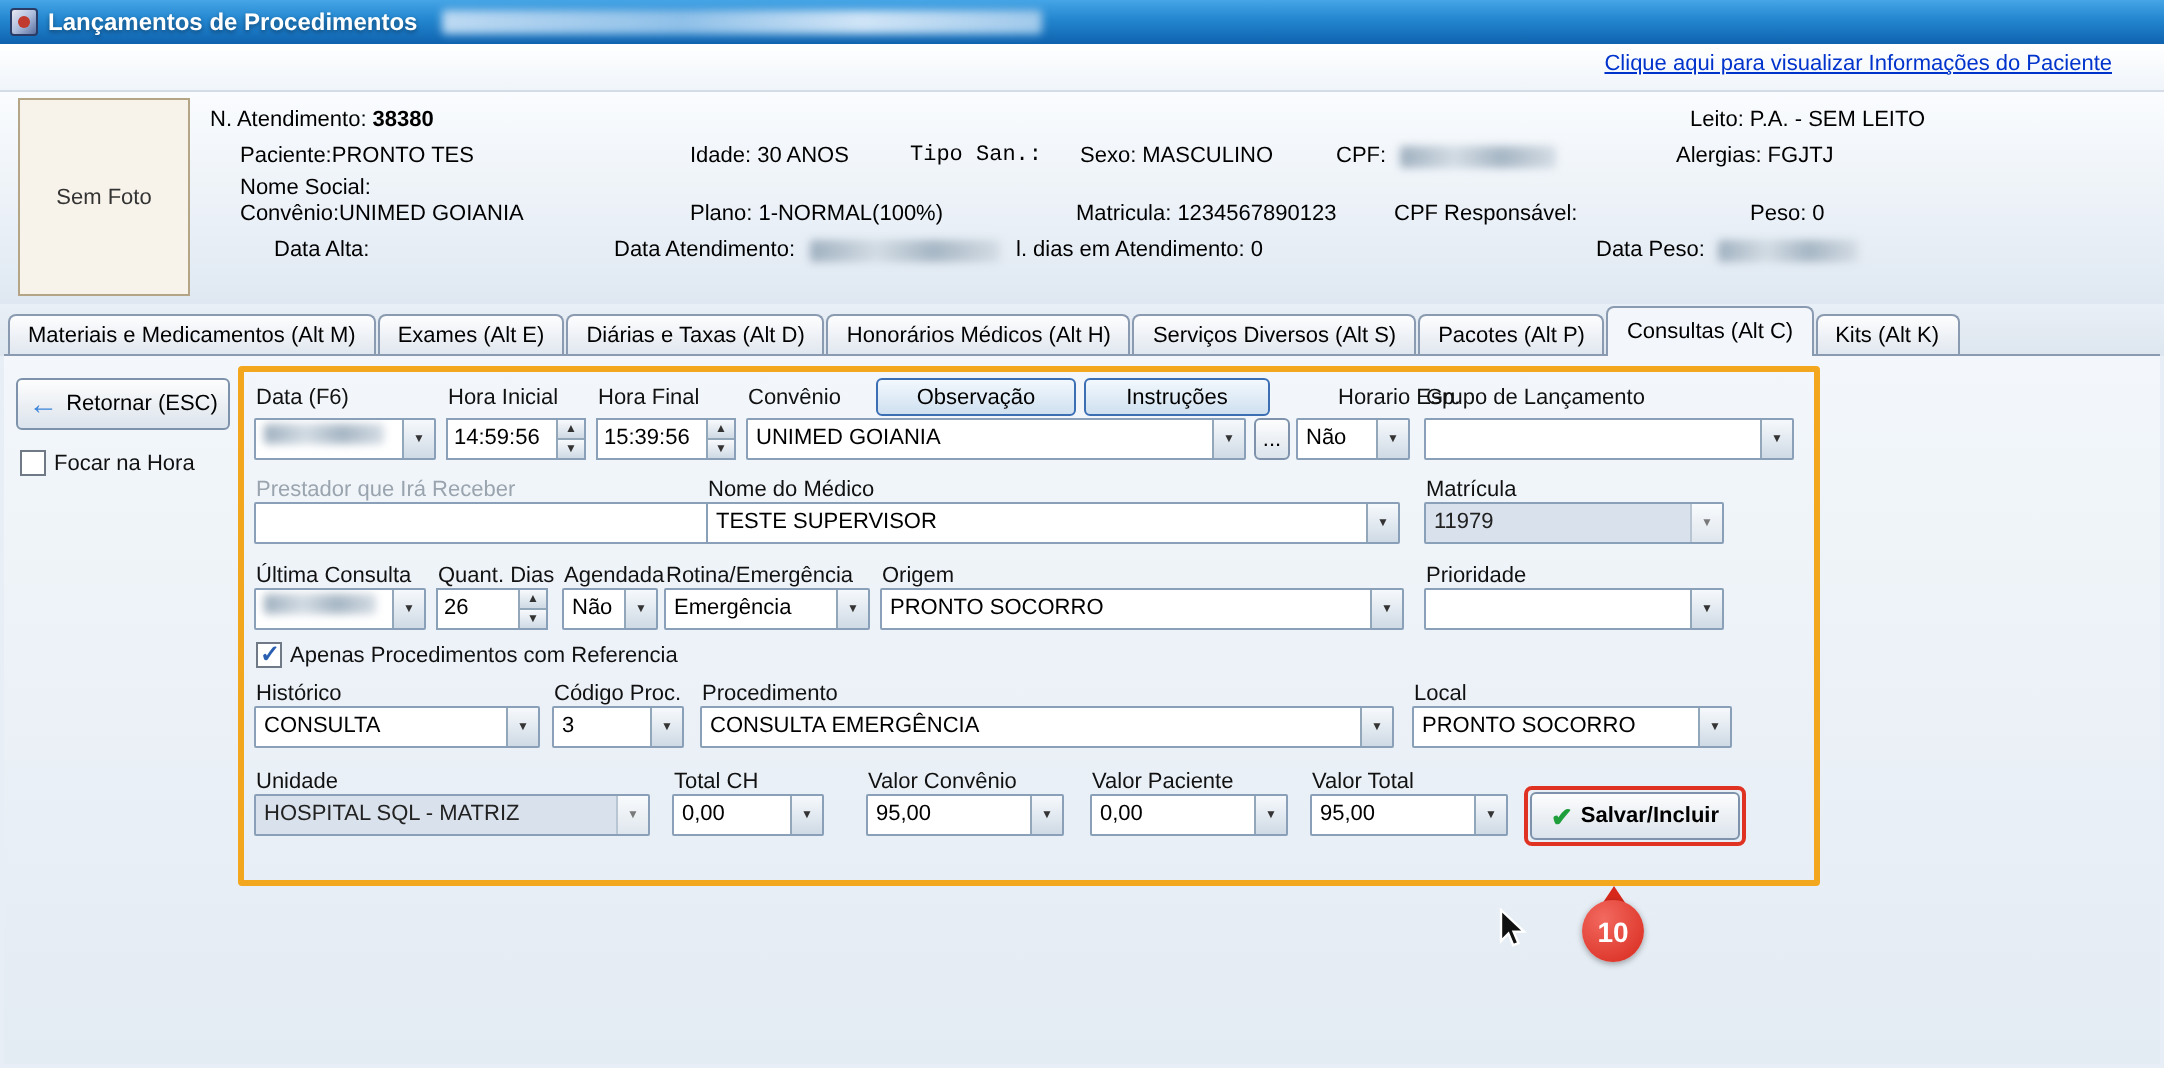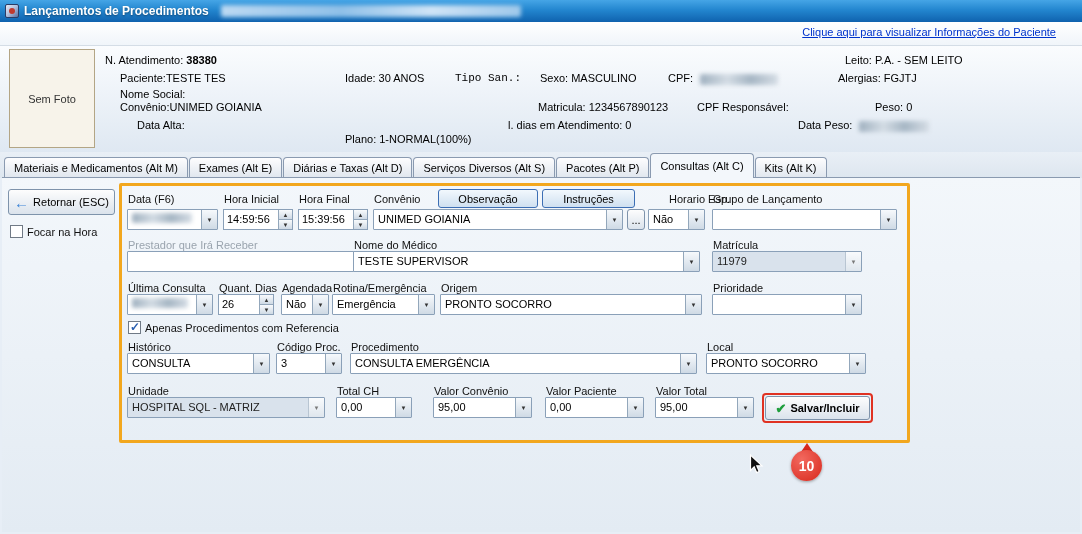--- a/index.html
+++ b/index.html
@@ -119,21 +119,21 @@
     </div>
 
     <div class="pf" style="left:105px; top:8px;">
       <span>N. Atendimento:</span><span class="v b">38380</span>
     </div>
     <div class="pf" style="left:845px; top:8px;">
       <span>Leito:</span><span class="v">P.A. - SEM LEITO</span>
     </div>
 
     <div class="pf" style="left:120px; top:26px;">
-      <span>Paciente:</span><span>TESTE TES</span>
+      <span>Paciente:</span><span>PRONTO TES</span>
     </div>
     <div class="pf" style="left:345px; top:26px;">
       <span>Idade:</span><span class="v">30 ANOS</span>
     </div>
     <div class="pf" style="left:455px; top:26px;font-family:Liberation Mono, monospace;">
       <span>Tipo San.:</span>
     </div>
     <div class="pf" style="left:540px; top:26px;">
       <span>Sexo:</span><span class="v">MASCULINO</span>
     </div>
@@ -145,55 +145,62 @@
       <span>Alergias:</span><span class="v">FGJTJ</span>
     </div>
 
     <div class="pf" style="left:120px; top:42px;">
       <span>Nome Social:</span>
     </div>
 
     <div class="pf" style="left:120px; top:55px;">
       <span>Convênio:</span><span>UNIMED GOIANIA</span>
     </div>
-    <div class="pf" style="left:345px; top:55px;margin-top:32px;">
+    <div class="pf" style="left:345px; top:55px;">
       <span>Plano:</span><span class="v">1-NORMAL(100%)</span>
     </div>
     <div class="pf" style="left:538px; top:55px;">
       <span>Matricula:</span><span class="v">1234567890123</span>
     </div>
     <div class="pf" style="left:697px; top:55px;">
       <span>CPF Responsável:</span>
     </div>
     <div class="pf" style="left:875px; top:55px;">
       <span>Peso:</span><span class="v">0</span>
     </div>
 
     <div class="pf" style="left:137px; top:73px;">
       <span>Data Alta:</span>
+    </div>
+    <div class="pf" style="left:307px; top:73px;">
+      <span>Data Atendimento:</span>
+      <span class="chip" style="width:95px; height:11px; vertical-align:middle; margin-left:4px;"></span>
     </div>
     <div class="pf" style="left:508px; top:73px;">
       <span>l. dias em Atendimento:</span><span class="v">0</span>
     </div>
     <div class="pf" style="left:798px; top:73px;">
       <span>Data Peso:</span>
       <span class="chip" style="width:70px; height:11px; vertical-align:middle; margin-left:4px;"></span>
     </div>
   </div>
 
   <div class="tabzone">
     <div class="tabs">
       <div class="tab">
           <span>Materiais e Medicamentos (Alt M)</span>
         </div>
       <div class="tab">
           <span>Exames (Alt E)</span>
         </div>
       <div class="tab">
           <span>Diárias e Taxas (Alt D)</span>
+        </div>
+      <div class="tab">
+          <span>Honorários Médicos (Alt H)</span>
         </div>
       <div class="tab">
           <span>Serviços Diversos (Alt S)</span>
         </div>
       <div class="tab">
           <span>Pacotes (Alt P)</span>
         </div>
       <div class="tab active">
           <span>Consultas (Alt C)</span>
         </div>

